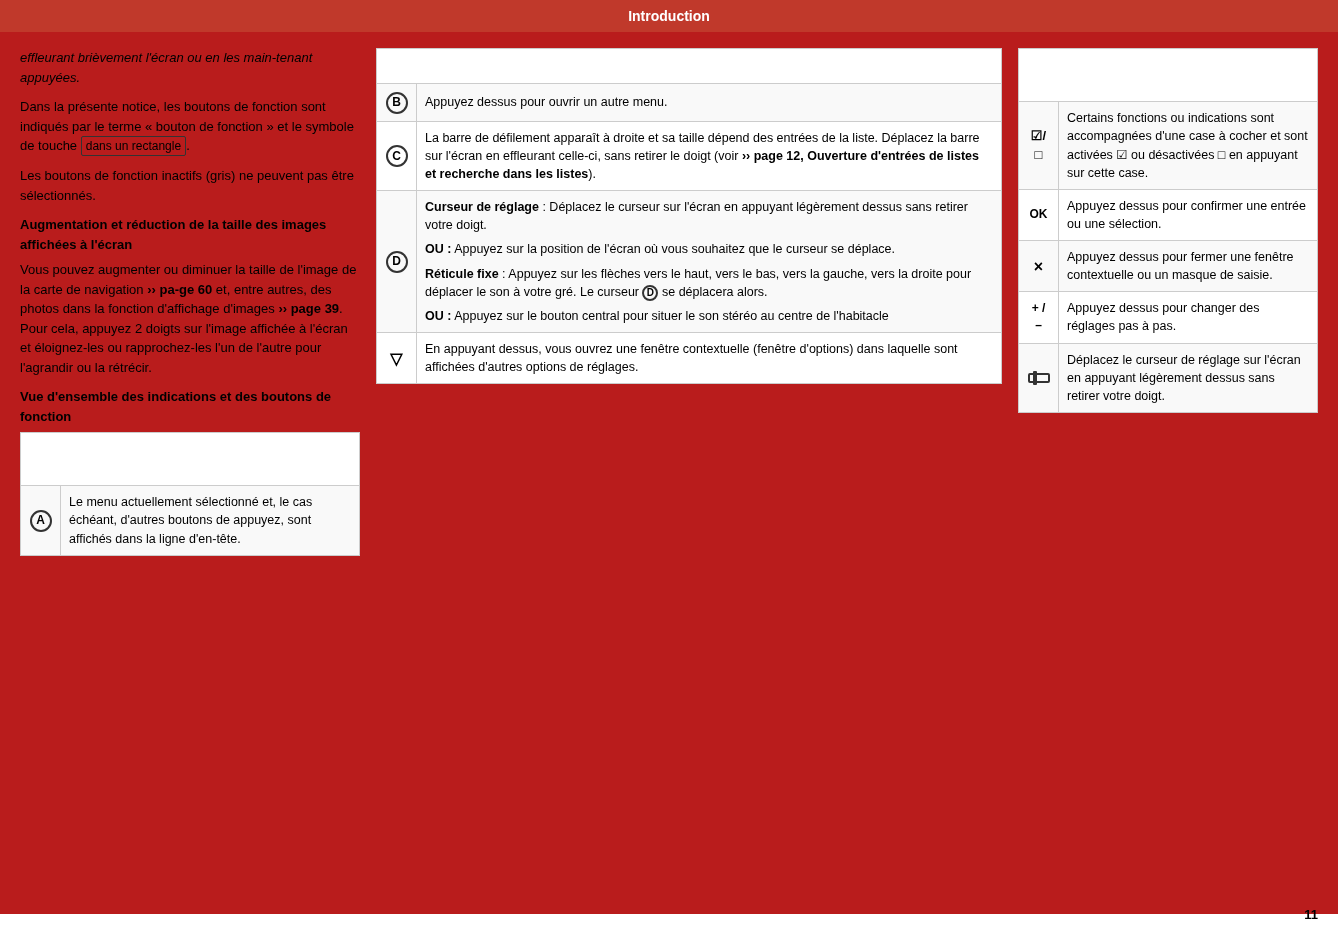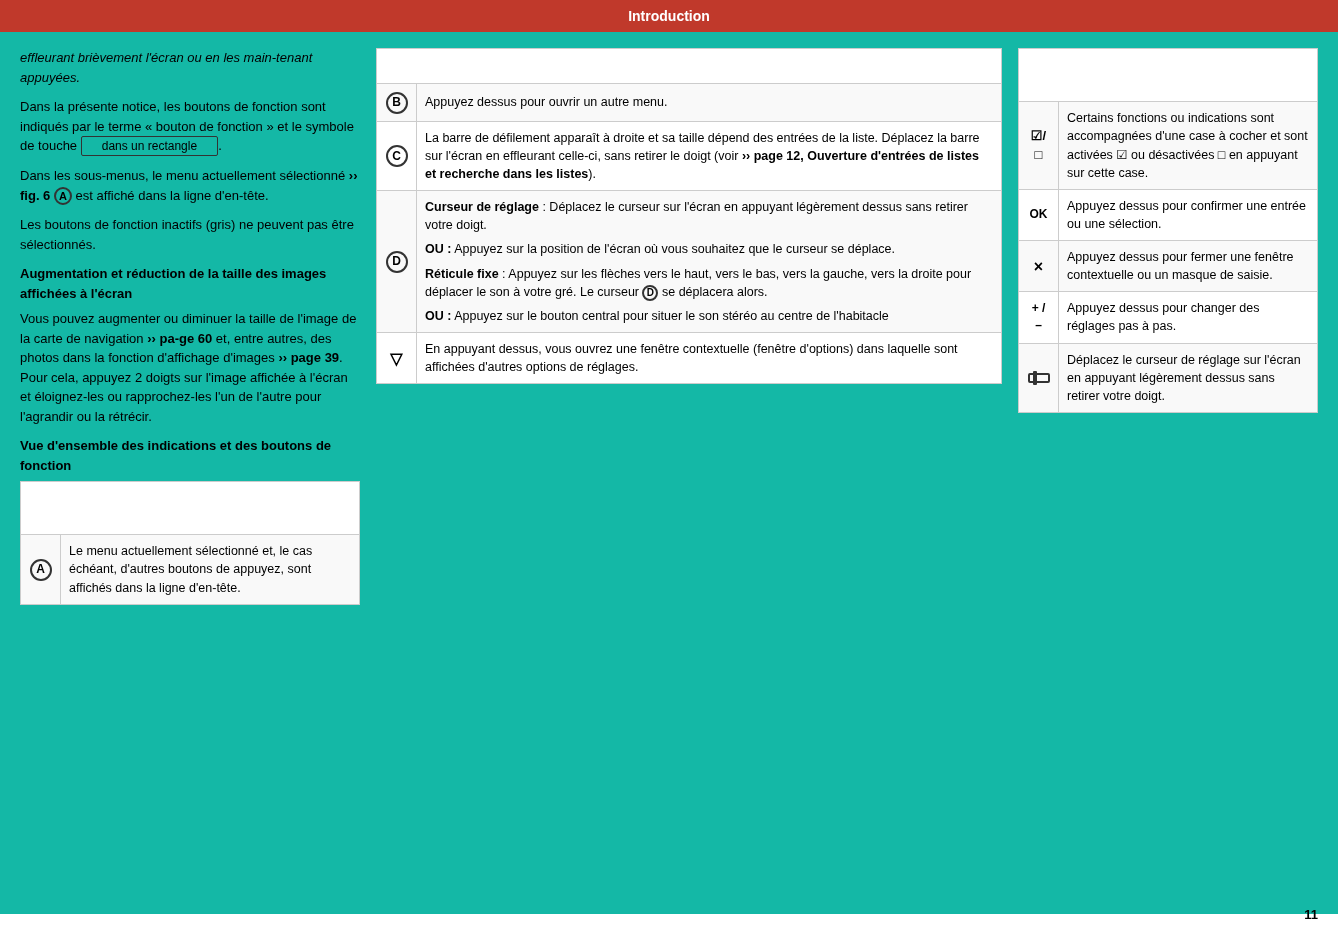--- a/index.html
+++ b/index.html
@@ -20,21 +20,21 @@
       font-size: 14px;
       padding: 8px 4px;
       width: 100%;
     }
     .main-content {
       display: flex;
       flex-direction: row;
       flex: 1;
       padding: 16px 20px;
       gap: 16px;
-      background: #14b8a6;
+      background: #b91c1c;
     }
     .left-column {
       flex: 0 0 340px;
       min-width: 0;
     }
     .middle-column {
       flex: 1;
       min-width: 0;
     }
     .right-column {
@@ -52,21 +52,21 @@
     }
     .left-column .bold-heading {
       font-weight: bold;
       margin-bottom: 6px;
       margin-top: 2px;
       font-size: 13px;
     }
     .rect-box {
       display: inline-block;
       border: 1px solid #333;
-      padding: 0px 20px;
+      padding: 0px 4px;
       font-size: 12px;
       border-radius: 2px;
     }
     
     .func-table {
       width: 100%;
       border-collapse: collapse;
       font-size: 12.5px;
     }
     .func-table td {
@@ -120,23 +120,20 @@
 <div class="main-content">
 
   <div class="left-column">
     <p>
       <span class="italic">effleurant brièvement l'écran ou en les main-tenant appuyées.</span>
     </p>
     <p>
       <span>Dans la présente notice, les boutons de fonction sont indiqués par le terme « bouton de fonction » et le symbole de touche</span>
       <span class="rect-box">dans un rectangle</span>.
     </p>
-    <p>
-      <span>Dans les sous-menus, le menu actuellement sélectionné <span class="bold-text">›› fig. 6</span> <span class="circle-icon" style="width:18px;height:18px;font-size:11px;">A</span> est affiché dans la ligne d'en-tête.</span>
-    </p>
     <p>Les boutons de fonction inactifs (gris) ne peuvent pas être sélectionnés.</p>
 
     <p class="bold-heading">Augmentation et réduction de la taille des images affichées à l'écran</p>
     <p>
       Vous pouvez augmenter ou diminuer la taille de l'image de la carte de navigation <span class="bold-text">›› pa-ge 60</span> et, entre autres, des photos dans la fonction d'affichage d'images <span class="bold-text">›› page 39</span>. Pour cela, appuyez 2 doigts sur l'image affichée à l'écran et éloignez-les ou rapprochez-les l'un de l'autre pour l'agrandir ou la rétrécir.
     </p>
 
     <p class="bold-heading">Vue d'ensemble des indications et des boutons de fonction</p>
 
     <table class="func-table">

